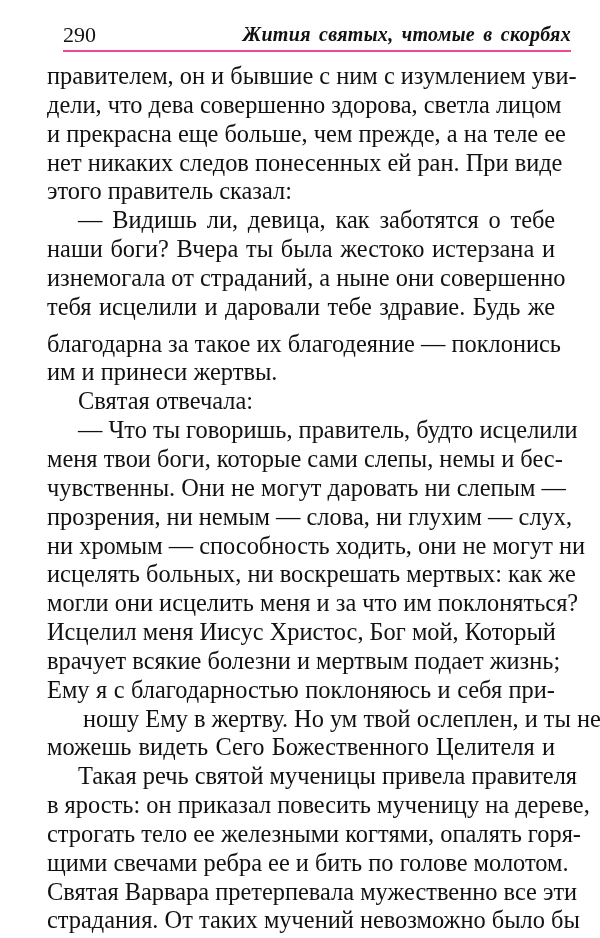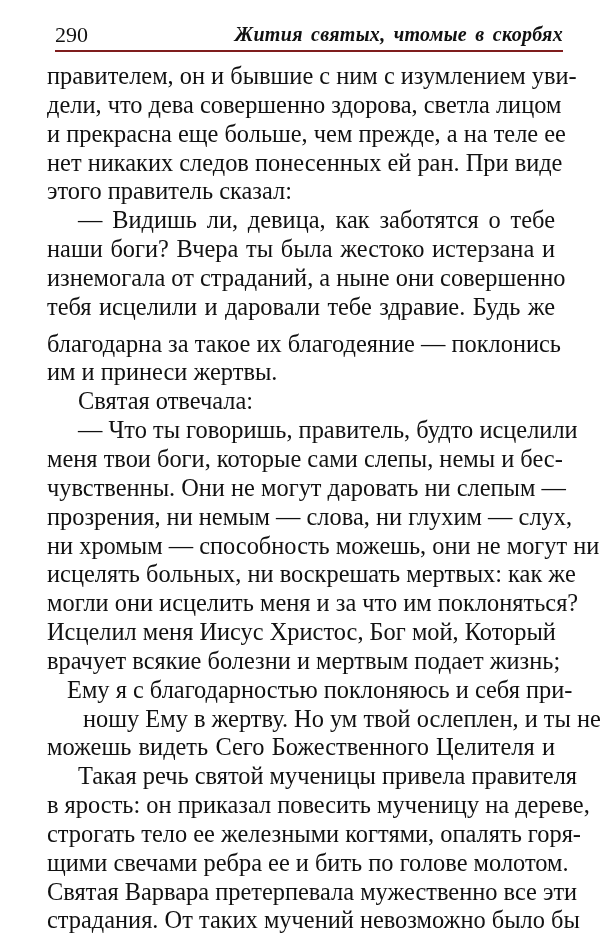--- a/index.html
+++ b/index.html
@@ -1,18 +1,18 @@
 <!DOCTYPE html>
 <html><head>
 <meta charset="utf-8">
 <style>
   html, body { margin: 0; padding: 0; background: #ffffff; }
   body { width: 600px; height: 938px; position: relative; overflow: hidden; color: #111; }
   .page { position: absolute; left: 47px; top: 0; width: 508px; }
-  .header { position: absolute; top: 20px; left: 8px; width: 508px; height: 30px; border-bottom: 2px solid #7f1d1d; }
+  .header { position: absolute; top: 20px; left: 16px; width: 508px; height: 30px; border-bottom: 2px solid #ec4899; }
   .page-number { position: absolute; left: 0; top: 2px; font-family: "Liberation Serif", serif; font-size: 22px; }
   .running-title { position: absolute; right: 0; top: 3px; font-family: "Liberation Serif", serif; font-style: italic; font-weight: bold; font-size: 20px; letter-spacing: 0.3px; word-spacing: 3px; }
   .body { position: absolute; top: 62px; left: 0; width: 508px; font-family: "Liberation Serif", serif; font-size: 24.4px; line-height: 28.85px; }
   .line { display: block; white-space: nowrap; text-align: justify; text-align-last: justify; height: 28.85px; }
   .line.last { text-align-last: left; }
   .line.indent { padding-left: 31px; }
 </style>
 </head>
 <body>
 
@@ -31,26 +31,26 @@
       <span class="line" style="text-align-last: justify;">наши боги? Вчера ты была жестоко истерзана и</span>
       <span class="line" style="text-align-last: justify;">изнемогала от страданий, а ныне они совершенно</span>
       <span class="line" style="text-align-last: justify;">тебя исцелили и даровали тебе здравие. Будь же</span>
       <span class="line" style="text-align-last: justify; margin-top: 8px;">благодарна за такое их благодеяние — поклонись</span>
       <span class="line last">им и принеси жертвы.</span>
       <span class="line indent last">Святая отвечала:</span>
       <span class="line indent" style="text-align-last: justify;">— Что ты говоришь, правитель, будто исцелили</span>
       <span class="line" style="text-align-last: justify;">меня твои боги, которые сами слепы, немы и бес-</span>
       <span class="line" style="text-align-last: justify;">чувственны. Они не могут даровать ни слепым —</span>
       <span class="line" style="text-align-last: justify;">прозрения, ни немым — слова, ни глухим — слух,</span>
-      <span class="line" style="text-align-last: justify;">ни хромым — способность можешь, они не могут ни</span>
+      <span class="line" style="text-align-last: justify;">ни хромым — способность ходить, они не могут ни</span>
       <span class="line" style="text-align-last: justify;">исцелять больных, ни воскрешать мертвых: как же</span>
       <span class="line" style="text-align-last: justify;">могли они исцелить меня и за что им поклоняться?</span>
       <span class="line" style="text-align-last: justify;">Исцелил меня Иисус Христос, Бог мой, Который</span>
       <span class="line" style="text-align-last: justify;">врачует всякие болезни и мертвым подает жизнь;</span>
-      <span class="line" style="text-align-last: justify; margin-left: 20px;">Ему я с благодарностью поклоняюсь и себя при-</span>
+      <span class="line" style="text-align-last: justify;">Ему я с благодарностью поклоняюсь и себя при-</span>
       <span class="line" style="text-align-last: justify; margin-left: 36px;">ношу Ему в жертву. Но ум твой ослеплен, и ты не</span>
       <span class="line" style="text-align-last: justify;">можешь видеть Сего Божественного Целителя и</span>
       <span class="line indent" style="text-align-last: justify;">Такая речь святой мученицы привела правителя</span>
       <span class="line" style="text-align-last: justify;">в ярость: он приказал повесить мученицу на дереве,</span>
       <span class="line" style="text-align-last: justify;">строгать тело ее железными когтями, опалять горя-</span>
       <span class="line" style="text-align-last: justify;">щими свечами ребра ее и бить по голове молотом.</span>
       <span class="line" style="text-align-last: justify;">Святая Варвара претерпевала мужественно все эти</span>
       <span class="line" style="text-align-last: justify;">страдания. От таких мучений невозможно было бы</span>
     </div>
 </div>

